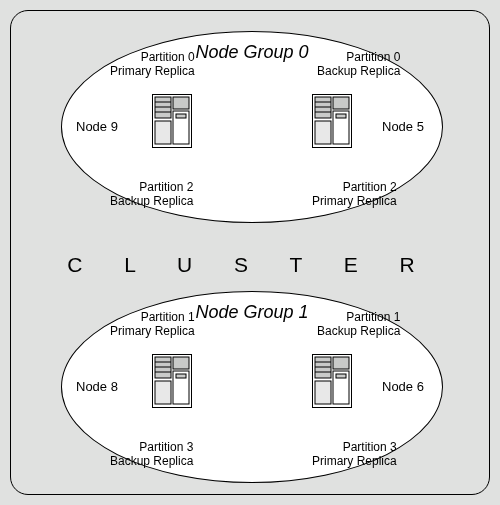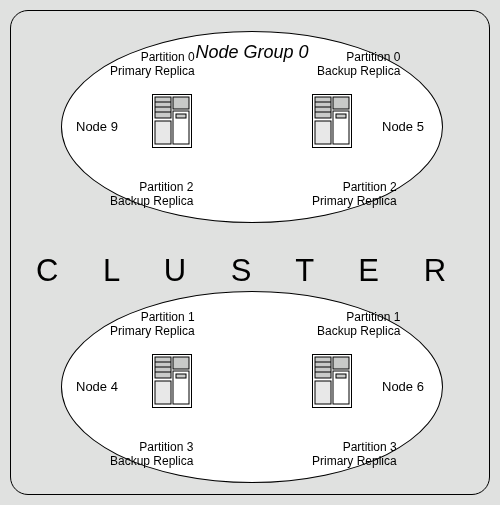--- a/index.html
+++ b/index.html
@@ -14,21 +14,21 @@
     position:absolute;
     left:10px;top:10px;right:10px;bottom:10px;
     border:1px solid #000;
     border-radius:18px;
     background:#e0e1e0;
   }
   .cluster-label{
     position:absolute;
     left:0;right:0;top:242px;
     text-align:center;
-    font-size:31px;
+    font-size:21px;
     letter-spacing:18px;
   }
   .group{
     position:absolute;
     left:50px;
     width:380px;height:190px;
     background:#fff;
     border:1px solid #000;
     border-radius:50%;
   }
@@ -108,31 +108,32 @@
       <span>Partition 2</span><br>
       <span>Backup Replica</span>
     </div>
     <div class="lbl" style="left:250px;top:148px;">
       <span>Partition 2</span><br>
       <span>Primary Replica</span>
     </div>
   </div>
 
   <div class="group g1">
+    <div class="group-title">Node Group 1</div>
 
     <div class="lbl" style="left:48px;top:18px;">
       <span>Partition 1</span><br>
       <span>Primary Replica</span>
     </div>
     <div class="lbl" style="left:255px;top:18px;">
       <span>Partition 1</span><br>
       <span>Backup Replica</span>
     </div>
 
-    <div class="lbl node-lbl" style="left:14px;top:88px;">Node 4</div>
+    <div class="lbl node-lbl" style="left:14px;top:88px;">Node 8</div>
     <div class="lbl node-lbl" style="left:320px;top:88px;">Node 6</div>
 
     <div class="server" style="left:90px;top:62px;">
       <svg viewBox="0 0 40 54">
         <rect x="0.5" y="0.5" width="39" height="53" fill="#fff" stroke="#000"></rect>
         <rect x="3" y="3" width="16" height="21" fill="#c9cac9" stroke="#000"></rect>
         <line x1="3" y1="8" x2="19" y2="8" stroke="#000"></line>
         <line x1="3" y1="13" x2="19" y2="13" stroke="#000"></line>
         <line x1="3" y1="18" x2="19" y2="18" stroke="#000"></line>
         <rect x="3" y="27" width="16" height="23" fill="#e8e8e8" stroke="#000"></rect>

